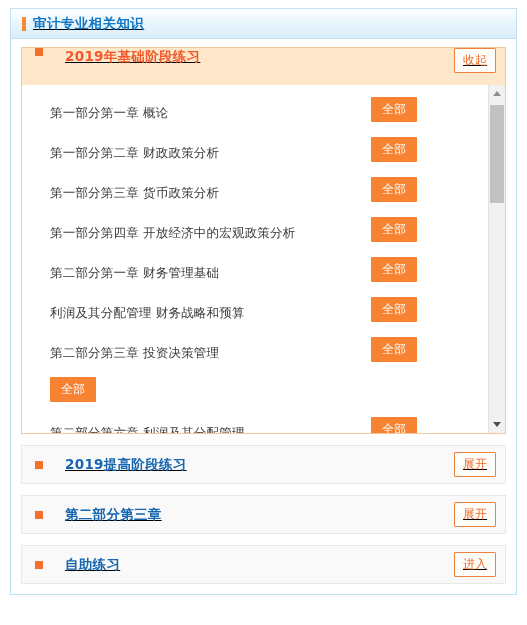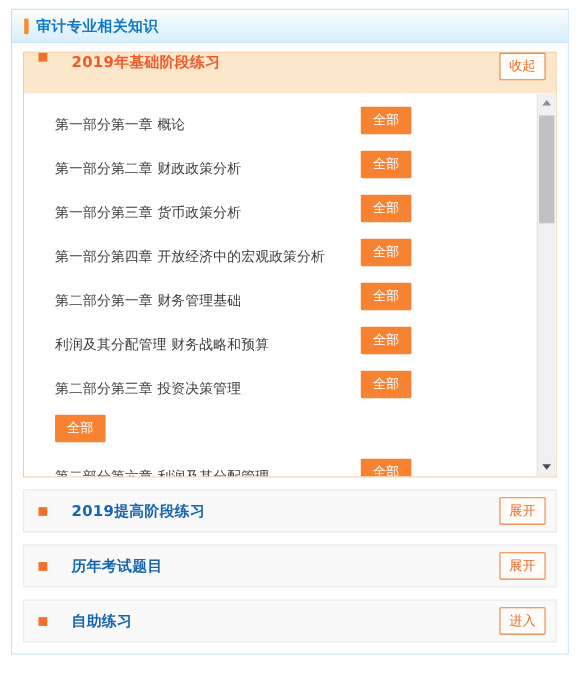--- a/index.html
+++ b/index.html
@@ -12,20 +12,21 @@
     overflow: hidden;
   }
 
   
   .page {
     position: relative;
     width: 502px;
     height: 625px;
     background: #ffffff;
     padding: 8px 10px 12px 10px;
+    text-decoration: underline;
   }
 
   .panel-frame {
     border: 1px solid #bfe0f2;
     border-top: 1px solid #bfe0f2;
     background: #ffffff;
     width: 507px;
   }
 
   
@@ -132,21 +133,21 @@
     background: #f68232;
     color: #ffffff;
     border: none;
     font-size: 12px;
     line-height: 1;
     padding: 6px 11px 7px 11px;
     font-family: "DejaVu Sans", "Liberation Sans", sans-serif;
     cursor: pointer;
     white-space: nowrap;
     flex: 0 0 auto;
-    margin-right: 114px;
+    margin-right: 71px;
     border-radius: 1px;
   }
 
   
   .scrollbar {
     position: absolute;
     top: 0; right: 0; bottom: 0;
     width: 17px;
     background: #f1f1f1;
     border-left: 1px solid #e3e3e3;
@@ -272,21 +273,21 @@
       </div>
 
       <div id="closed-host">
           <div class="acc-closed">
             <span class="bullet"></span>
             <span class="acc-closed-title">2019提高阶段练习</span>
             <button class="ghost-btn">展开</button>
           </div>
           <div class="acc-closed">
             <span class="bullet"></span>
-            <span class="acc-closed-title">历年考试题目</span>
+            <span class="acc-closed-title">第二部分第三章</span>
             <button class="ghost-btn">展开</button>
           </div>
           <div class="acc-closed">
             <span class="bullet"></span>
             <span class="acc-closed-title">自助练习</span>
             <button class="ghost-btn">进入</button>
           </div>
         </div>
 
     </div>

